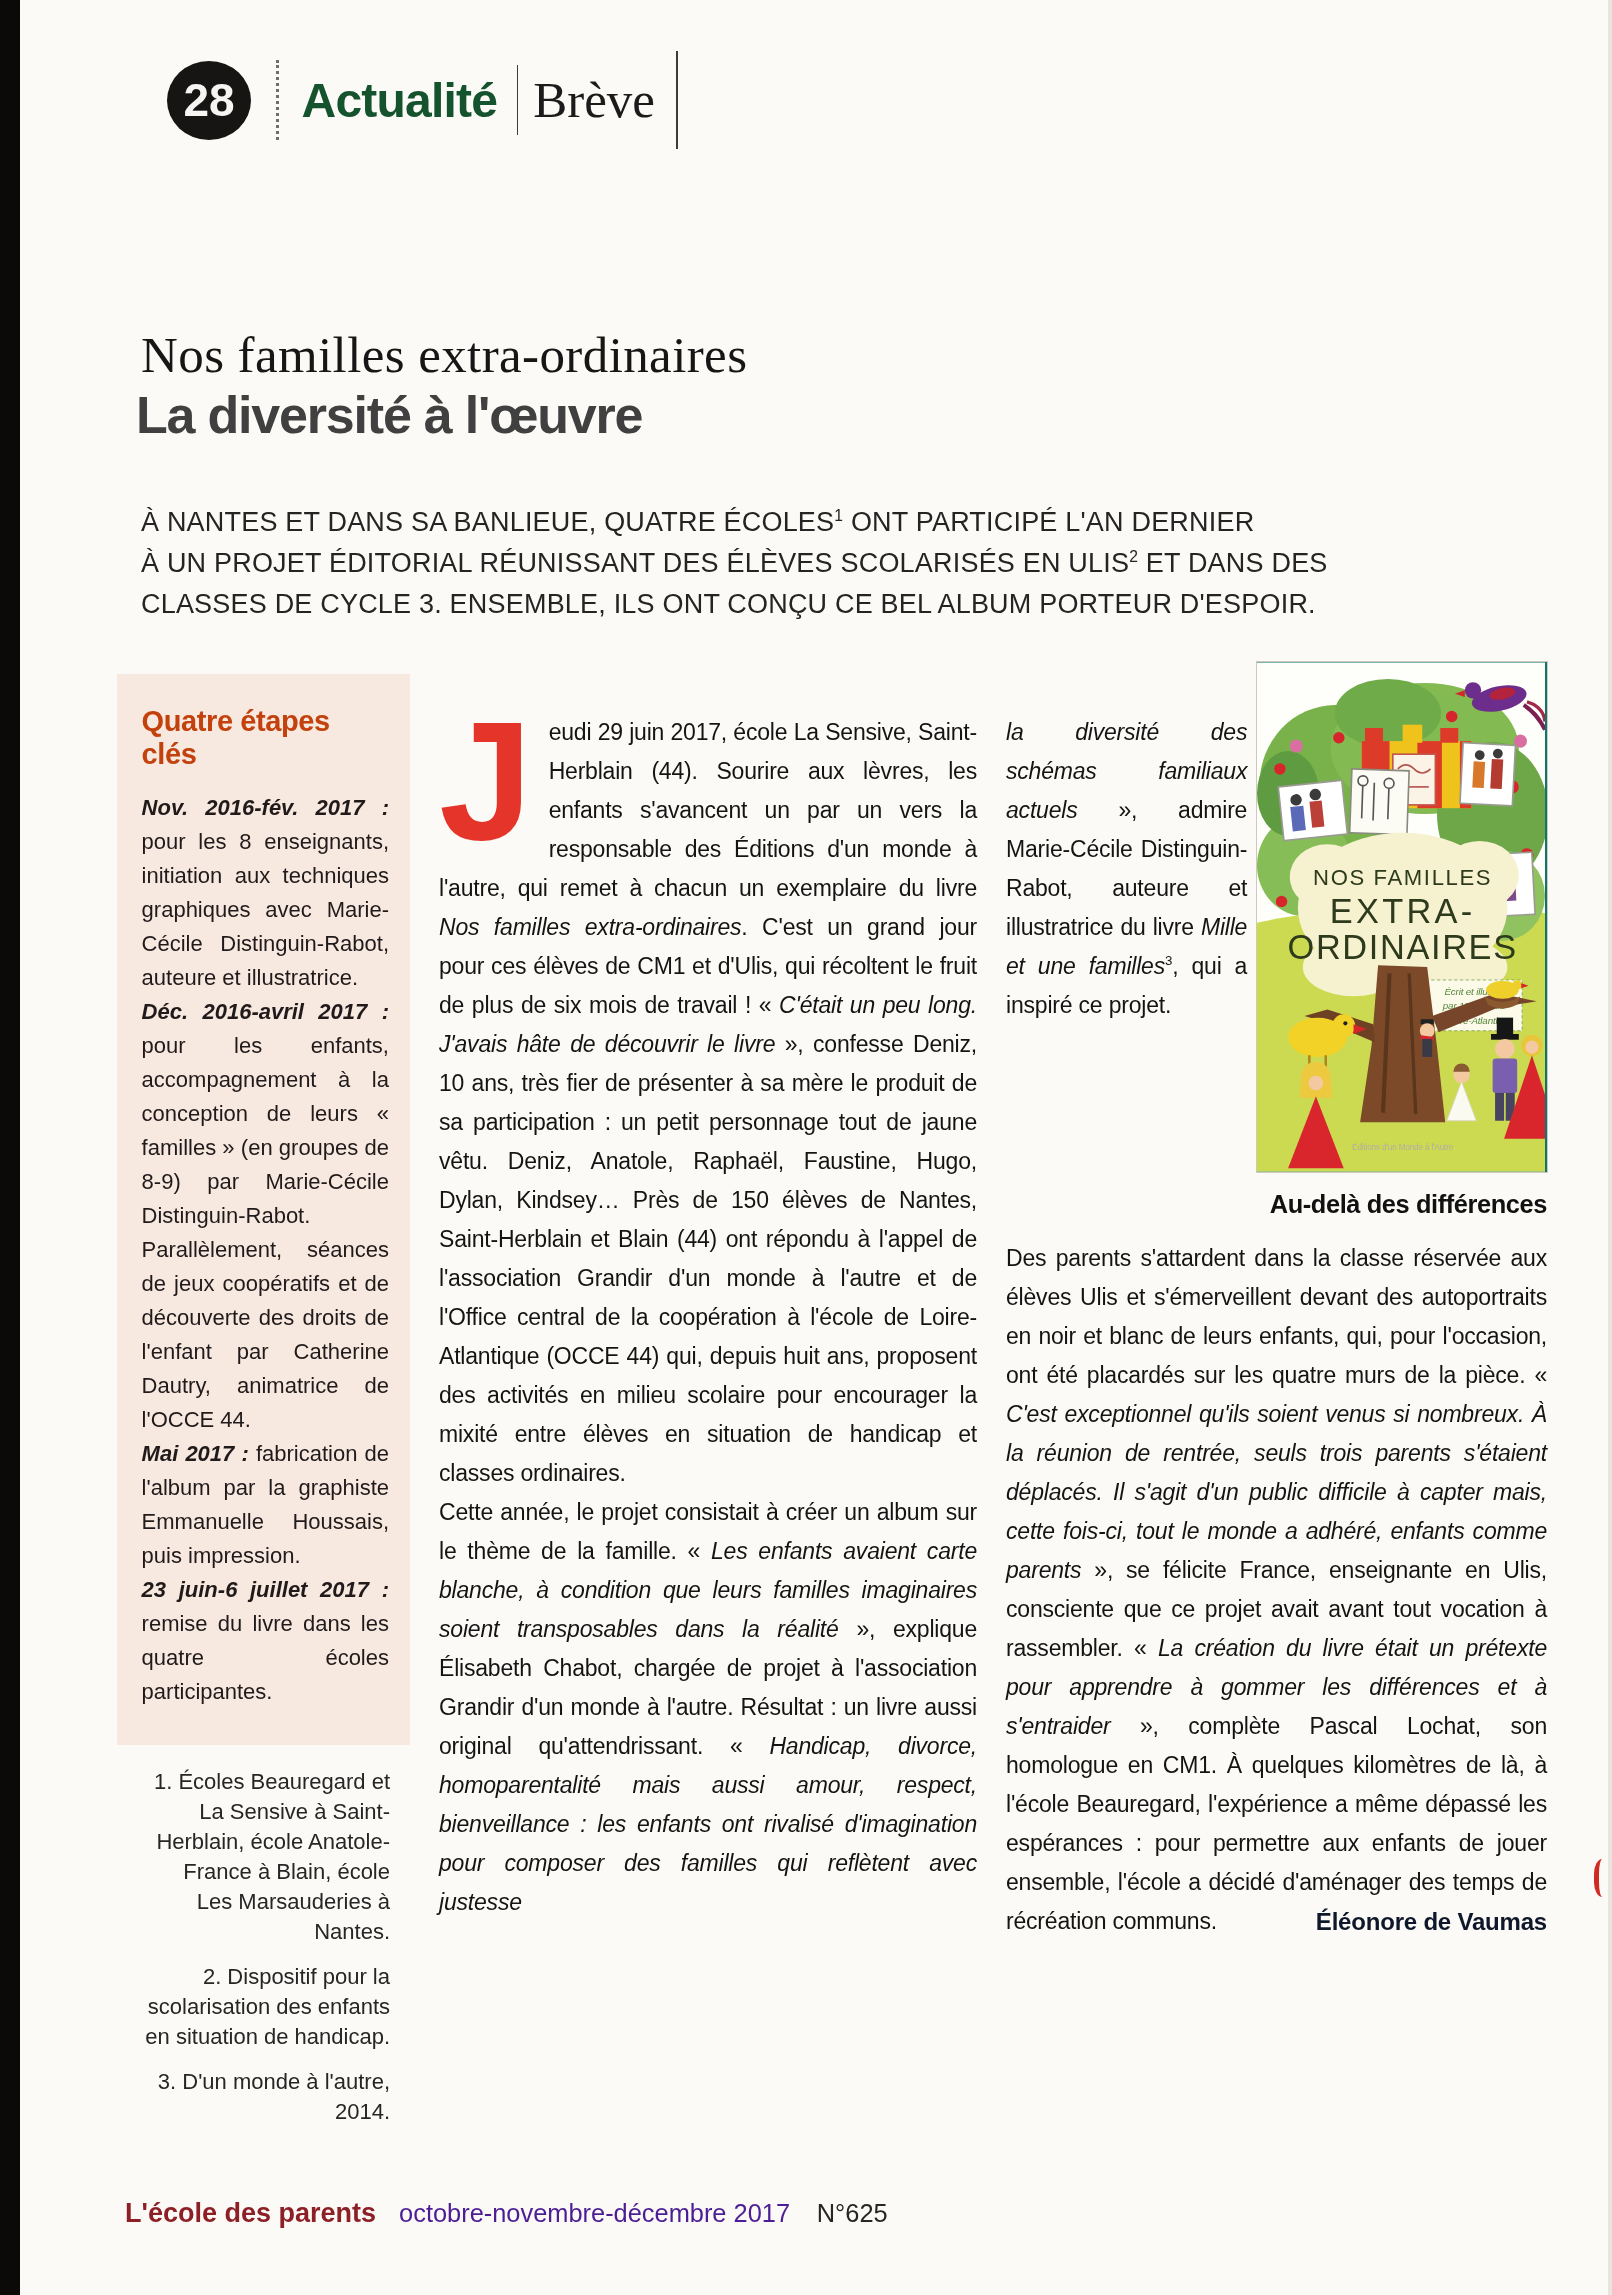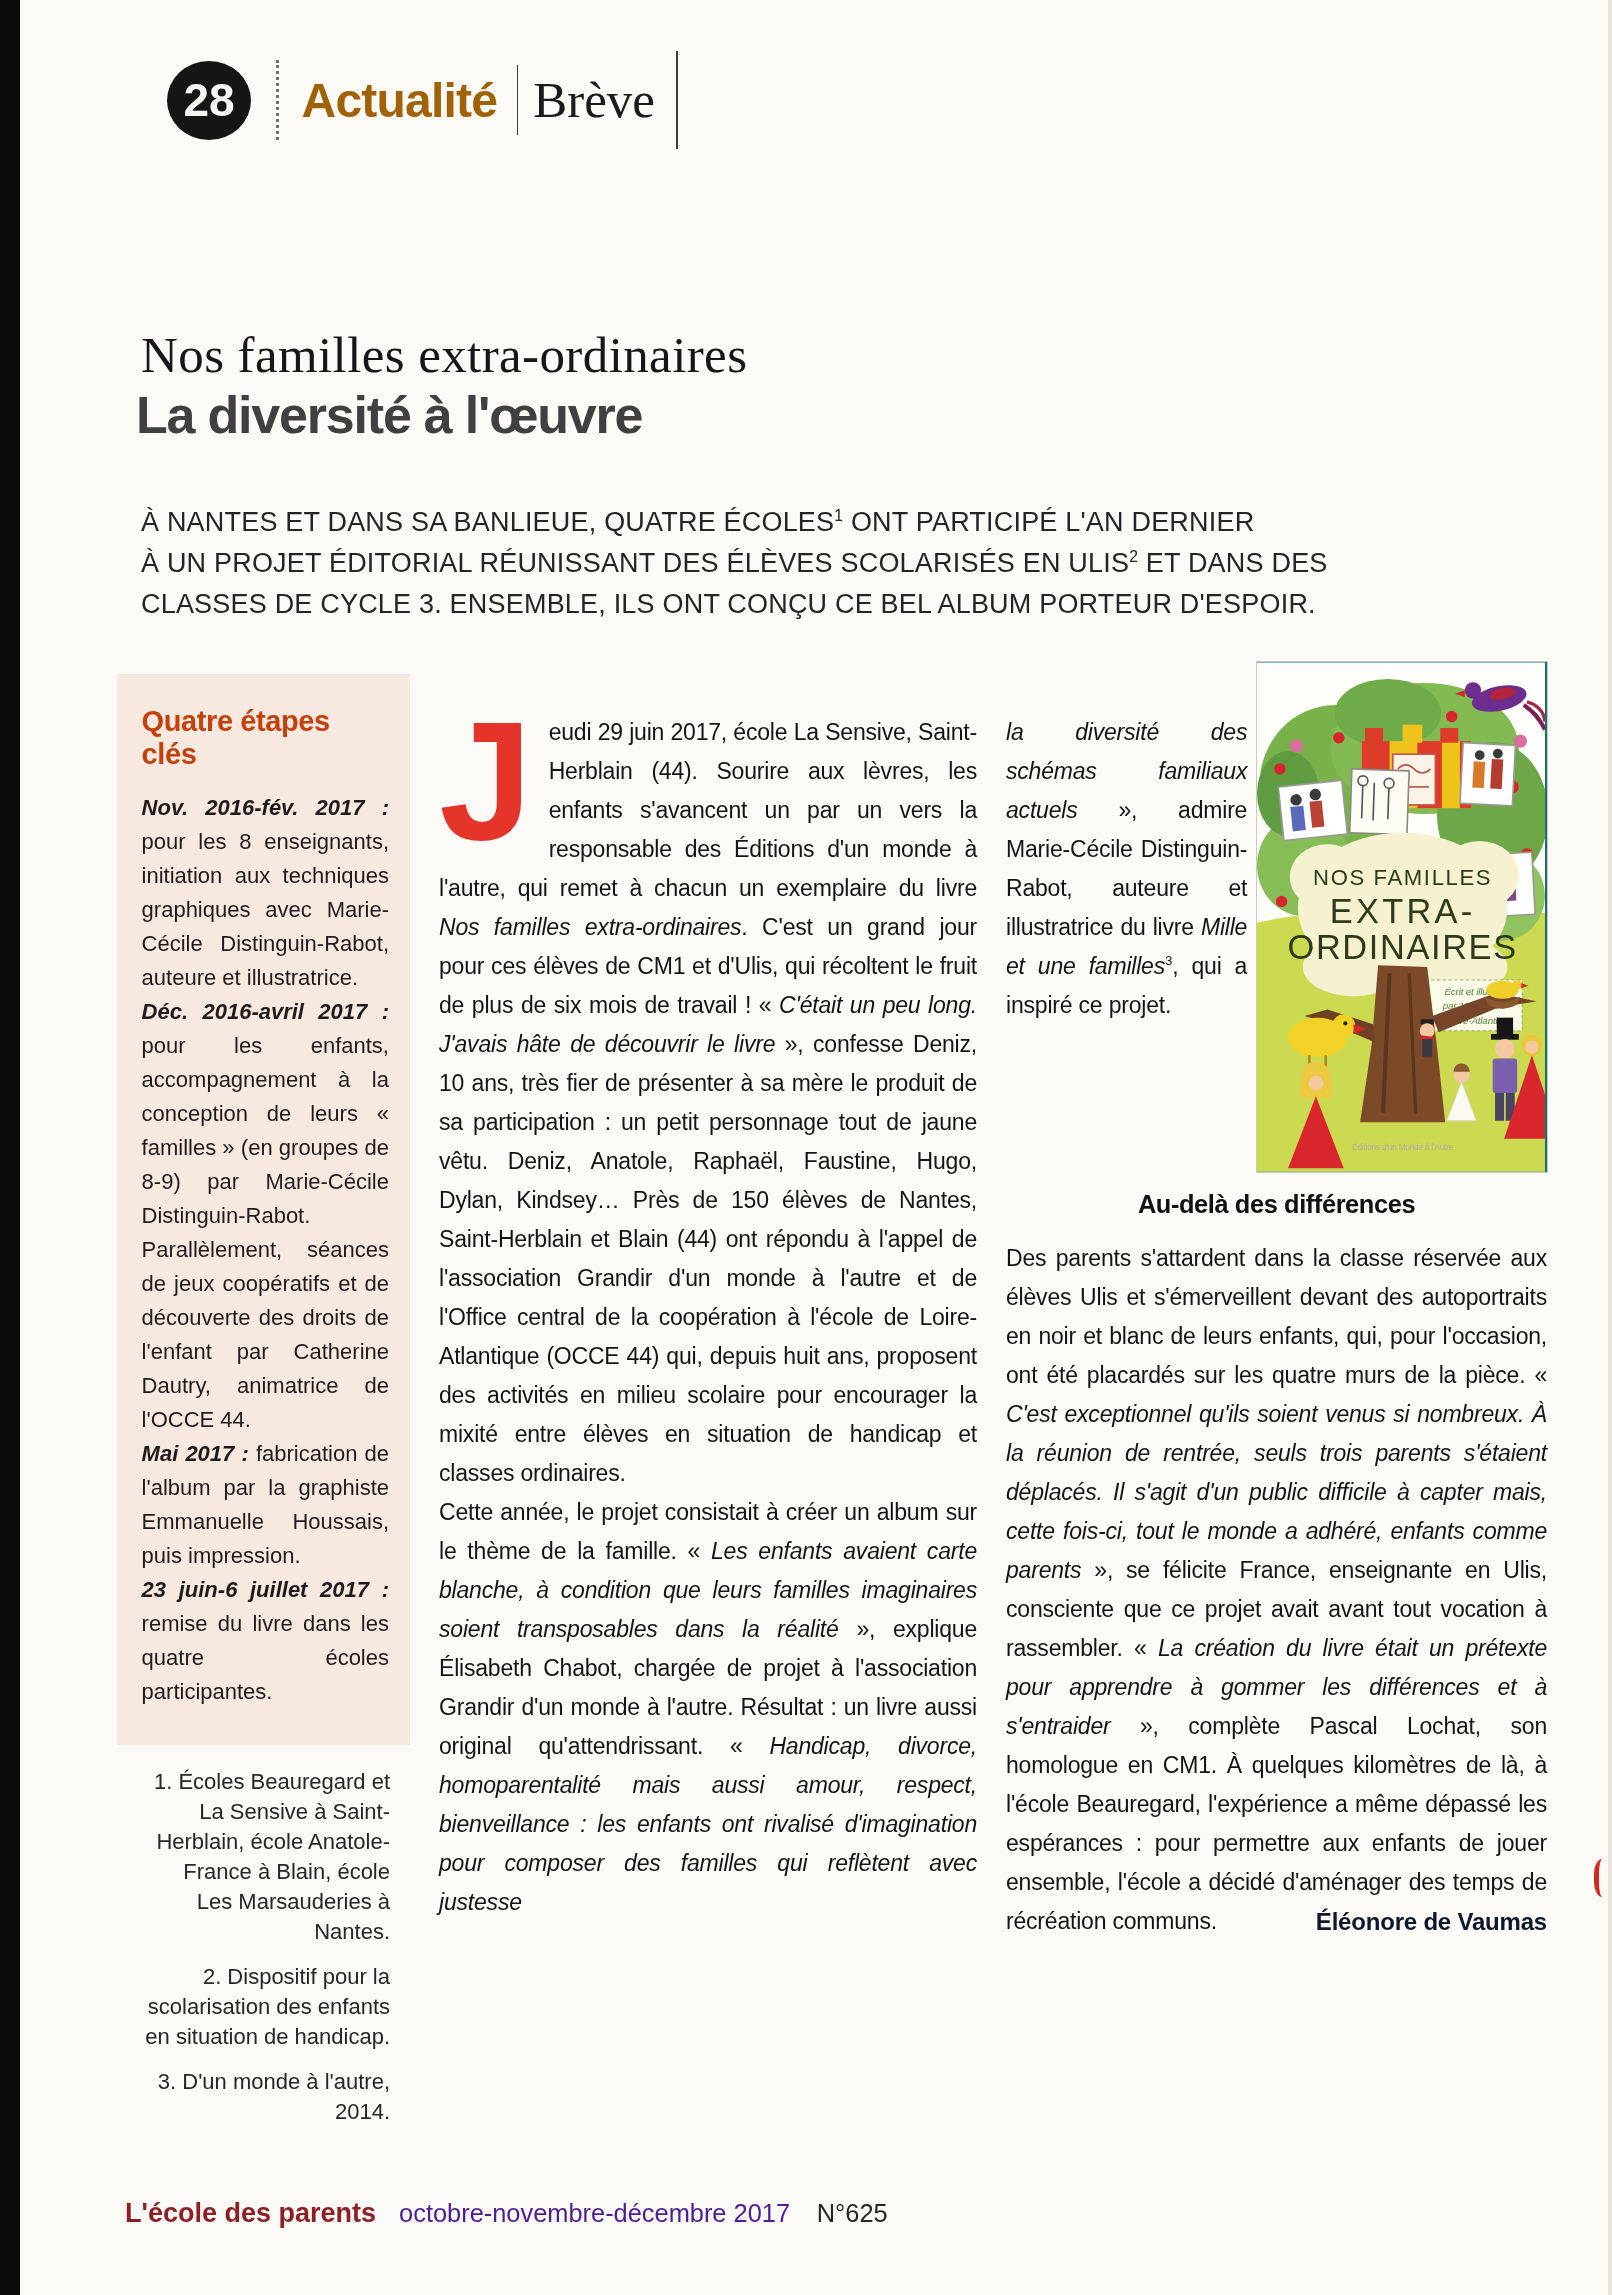--- a/index.html
+++ b/index.html
@@ -11,21 +11,21 @@
   .scan-edge { position:absolute; left:0; top:0; width:19.7px; height:2295px; background:#0b0a09; }
   .right-shade { position:absolute; right:0; top:0; width:4.9px; height:2295px; background:#e9e5dd; }
   .red-curl { position:absolute; right:2.5px; top:1859px; width:11.5px; height:38px;
     border-left:5.7px solid #cf2b24; border-radius:60% / 45%; }
 
   
   .hdr { position:absolute; left:167px; top:51px; display:flex; align-items:center; height:98px; }
   .page-badge { width:84px; height:79px; background:#161514; border-radius:50%;
     color:#f6f5f2; font-size:46px; font-weight:bold; display:flex; align-items:center; justify-content:center; }
   .dotted-sep { height:80px; border-left:3.3px dotted #6e6e6e; margin:0 23px 0 24.6px; }
-  .section-lbl { color:#a16207; font-weight:bold; font-size:48px; letter-spacing:-0.8px; }
+  .section-lbl { color:#14532d; font-weight:bold; font-size:48px; letter-spacing:-0.8px; }
   .vsep { width:1.6px; height:70px; background:#3b3b3b; margin:0 14.8px 0 19.7px; }
   .rubric-lbl { font-family:"Liberation Serif", serif; font-size:51px; color:#1b1b1b; }
   .vsep.tall { height:98px; margin-left:21px; }
 
   
   .kicker { position:absolute; left:141px; top:326px; margin:0; font-family:"Liberation Serif", serif;
     font-weight:normal; font-size:51px; letter-spacing:0.4px; color:#161616; }
   .headline { position:absolute; left:136px; top:385px; margin:0; font-size:52px; font-weight:bold;
     letter-spacing:-1.2px; color:#404040; }
   .standfirst { position:absolute; left:141px; top:502px; font-size:27px; line-height:41px;
@@ -50,21 +50,21 @@
   .col1 p, .col2 p { margin:0; }
   .dropcap { float:left; color:#e5342a; font-weight:bold; font-size:168px; line-height:123px;
     margin:6.6px 16.4px 0 0; }
 
   .col2 { position:absolute; left:1006px; top:685px; width:541px; padding-top:28px;
     font-size:23px; line-height:39px; text-align:justify; letter-spacing:-0.2px; color:#141414; }
   .book-cover { float:right; width:290px; height:510px; margin:-51px 0 13px 9.8px;
     background:#0f766e; outline:0.8px solid #cfc9bc; }
   .col2 .intro { padding-right:38px; }
   .subhead { clear:both; margin:23px 0 14.8px 0; font-size:25.4px; font-weight:bold;
-    letter-spacing:-0.4px; text-align:center; color:#111; }
+    letter-spacing:-0.4px; text-align:right; color:#111; }
   .author-line { text-align:right; font-weight:bold; font-size:24px; margin-top:-39px; color:#0f172a; }
 
   
   .pfooter { position:absolute; left:125px; top:2198px; font-size:25.4px; }
   .footer-brand { color:#8d2026; font-weight:bold; font-size:27px;margin-top:20px; }
   .footer-issue { color:#4c1d95; margin-left:16px; }
   .footer-number { color:#262626; margin-left:19.7px; }
 
   
   svg text { font-family:"Liberation Sans", sans-serif; }

